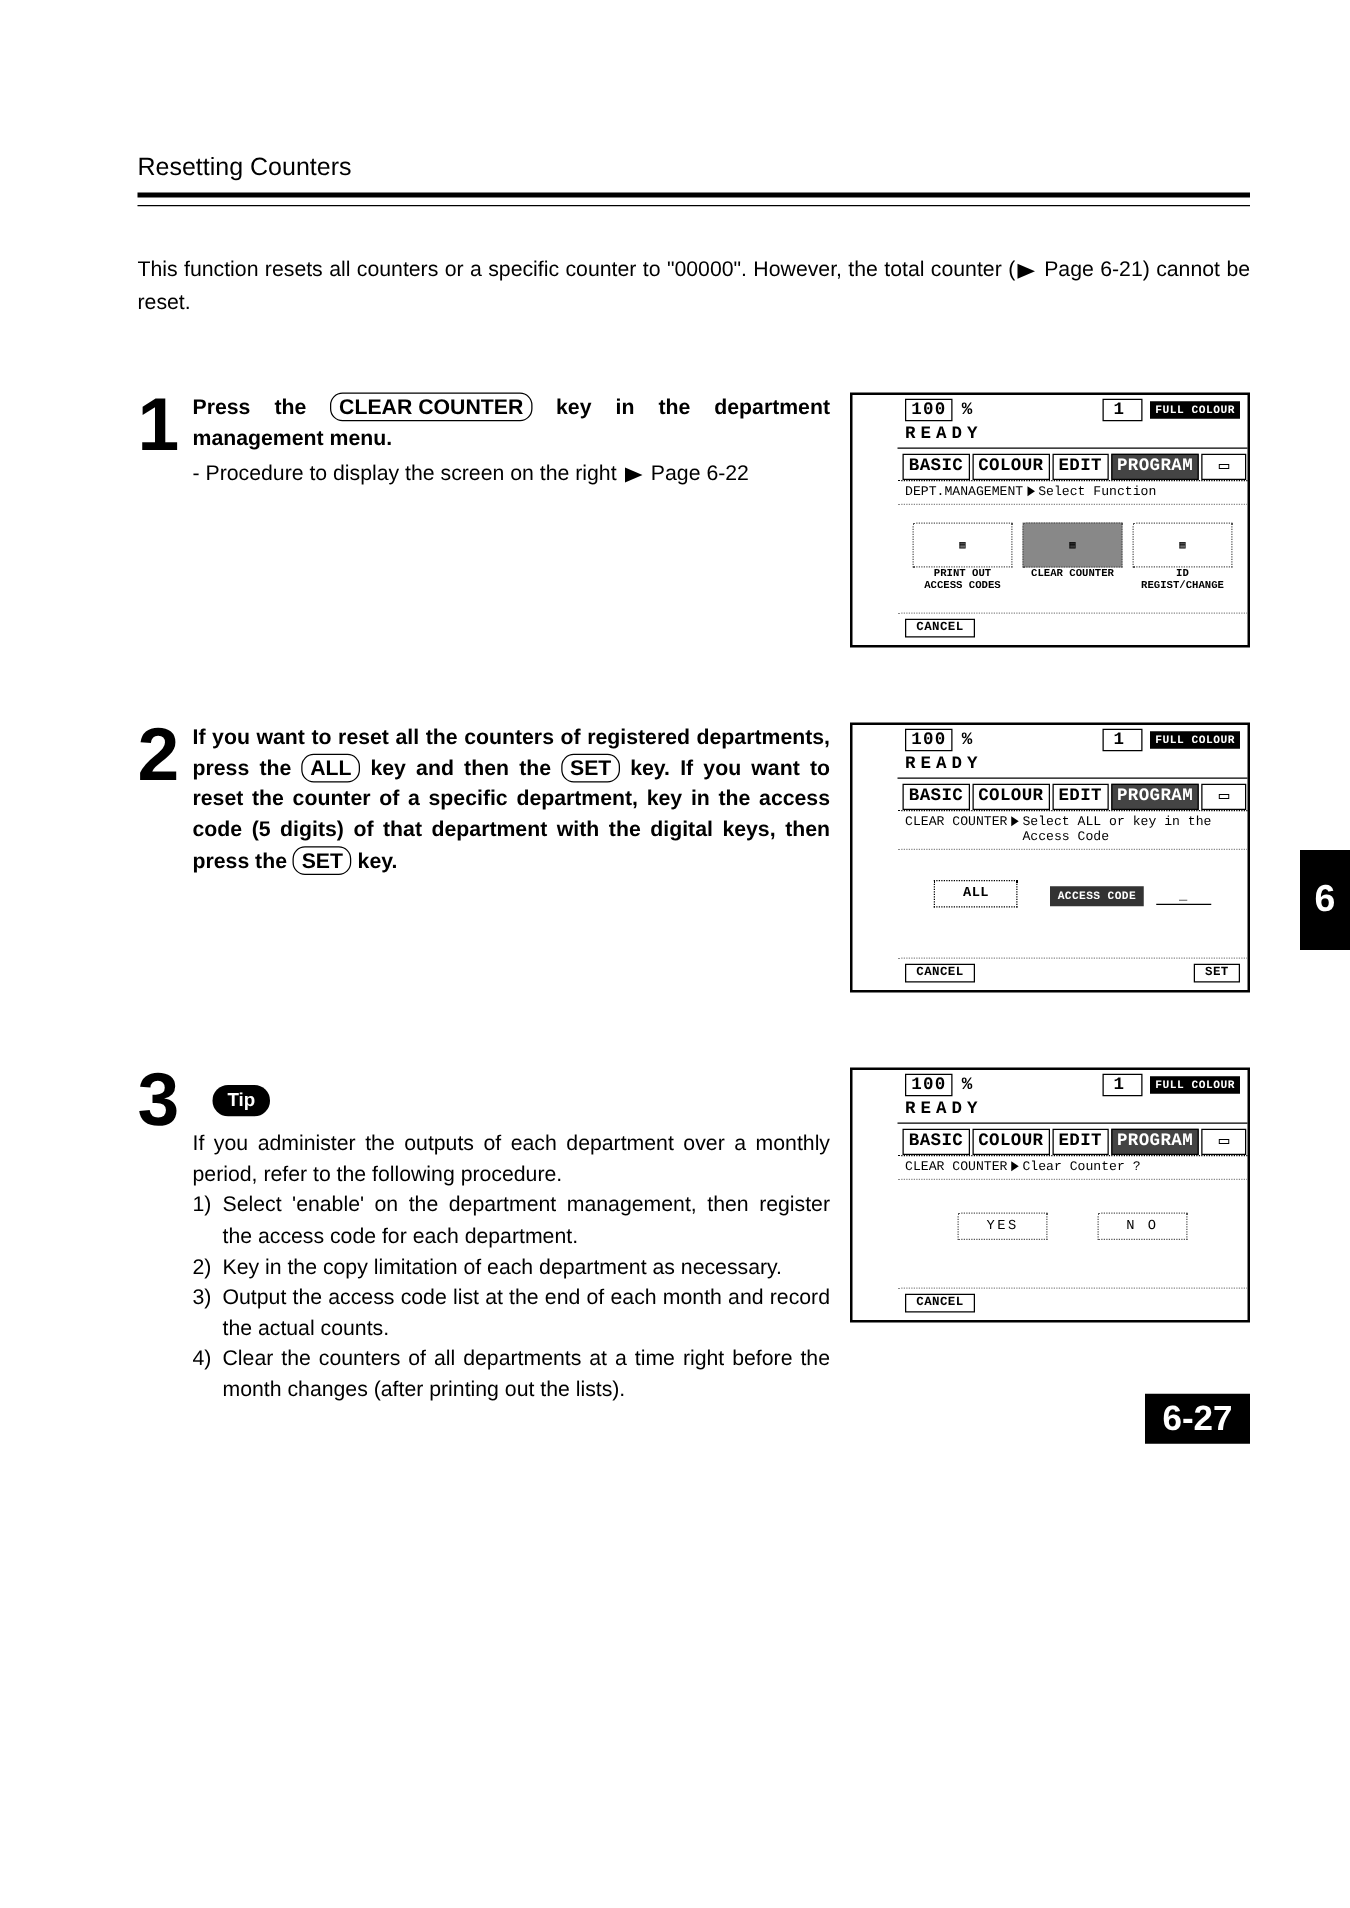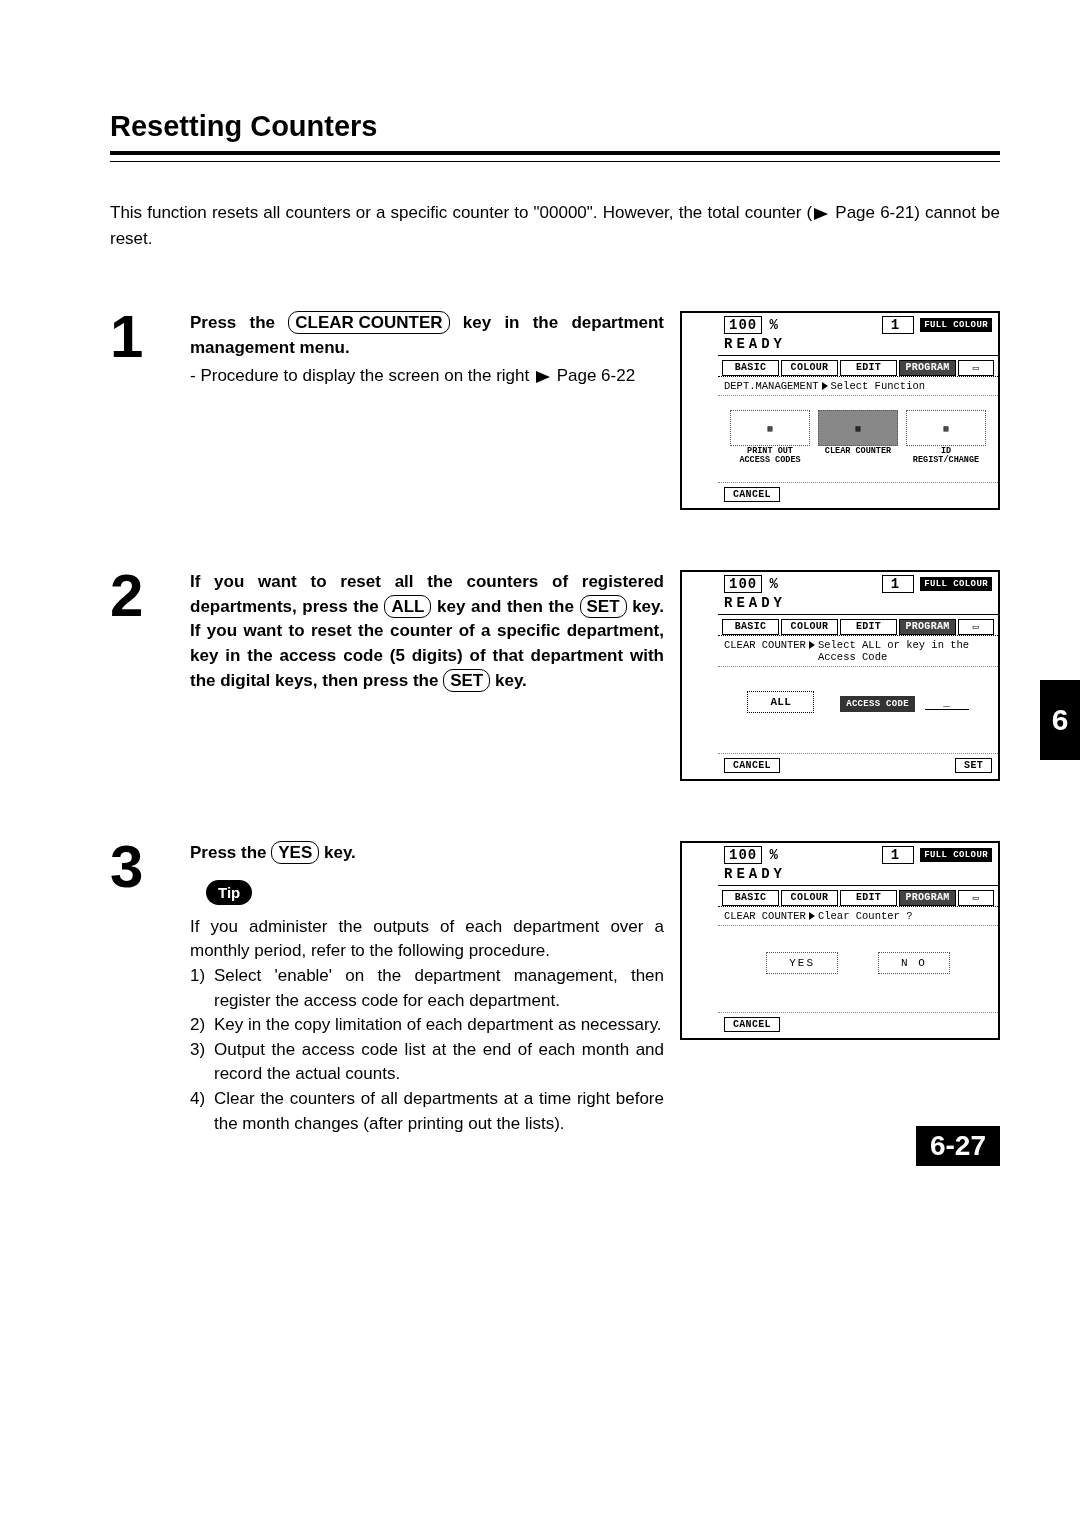--- a/index.html
+++ b/index.html
@@ -9,23 +9,24 @@
     background: #fff;
     width: 1080px;
   }
   .page {
     width: 1080px;
     padding: 110px 80px 40px 110px;
     box-sizing: border-box;
     position: relative;
   }
   .title {
-    font-size: 29px;
-    font-weight: bold;
+    font-size: 20px;
+    font-weight: normal;
     margin-bottom: 8px;
+    margin-top: 13px;
   }
   .title-underline {
     border-top: 4px solid #000;
     border-bottom: 1px solid #000;
     height: 6px;
     margin-bottom: 38px;
   }
   .intro {
     font-size: 17px;
     line-height: 1.5;
@@ -45,21 +46,20 @@
   }
   .step-num {
     font-size: 60px;
     font-weight: bold;
     line-height: 0.85;
     margin-right: 6px;
     min-width: 38px;
   }
   .step-body {
     flex: 1;
-    margin-left: 36px;
   }
   .step-title {
     font-size: 17px;
     font-weight: bold;
     line-height: 1.45;
     text-align: justify;
   }
   .step-sub {
     font-size: 17px;
     margin-top: 6px;
@@ -155,21 +155,21 @@
     padding-top: 2px;
   }
   .sc-tabs {
     display: flex;
     padding: 4px 4px 0 4px;
     gap: 2px;
     border-bottom: 1px dotted #000;
   }
   .tab {
     border: 1.5px solid #000;
-    font-size: 10px;
+    font-size: 14px;
     font-weight: bold;
     padding: 1px 4px;
     flex: 1;
     text-align: center;
     background: #fff;
     letter-spacing: 0.3px;
   }
   .tab.prog {
     background: #444;
     color: #fff;
@@ -413,23 +413,20 @@
         <span class="btn">CANCEL</span>
         <span class="btn">SET</span>
       </div>
     </div>
   </div>
 
   <div class="step-row" style="margin-bottom:20px;">
     <div class="step-left">
       <div class="step-num">3</div>
       <div class="step-body">
-        <div class="step-title">
-          <span>Press the </span><span class="key">YES</span><span> key.</span>
-        </div>
         <div class="tip-badge">Tip</div>
         <div class="tip-text">
           <div>If you administer the outputs of each department over a monthly period, refer to the following procedure.</div>
           <div class="num-row">
               <div class="n">1)</div>
               <div>Select 'enable' on the department management, then register the access code for each department.</div>
             </div>
           <div class="num-row">
               <div class="n">2)</div>
               <div>Key in the copy limitation of each department as necessary.</div>

